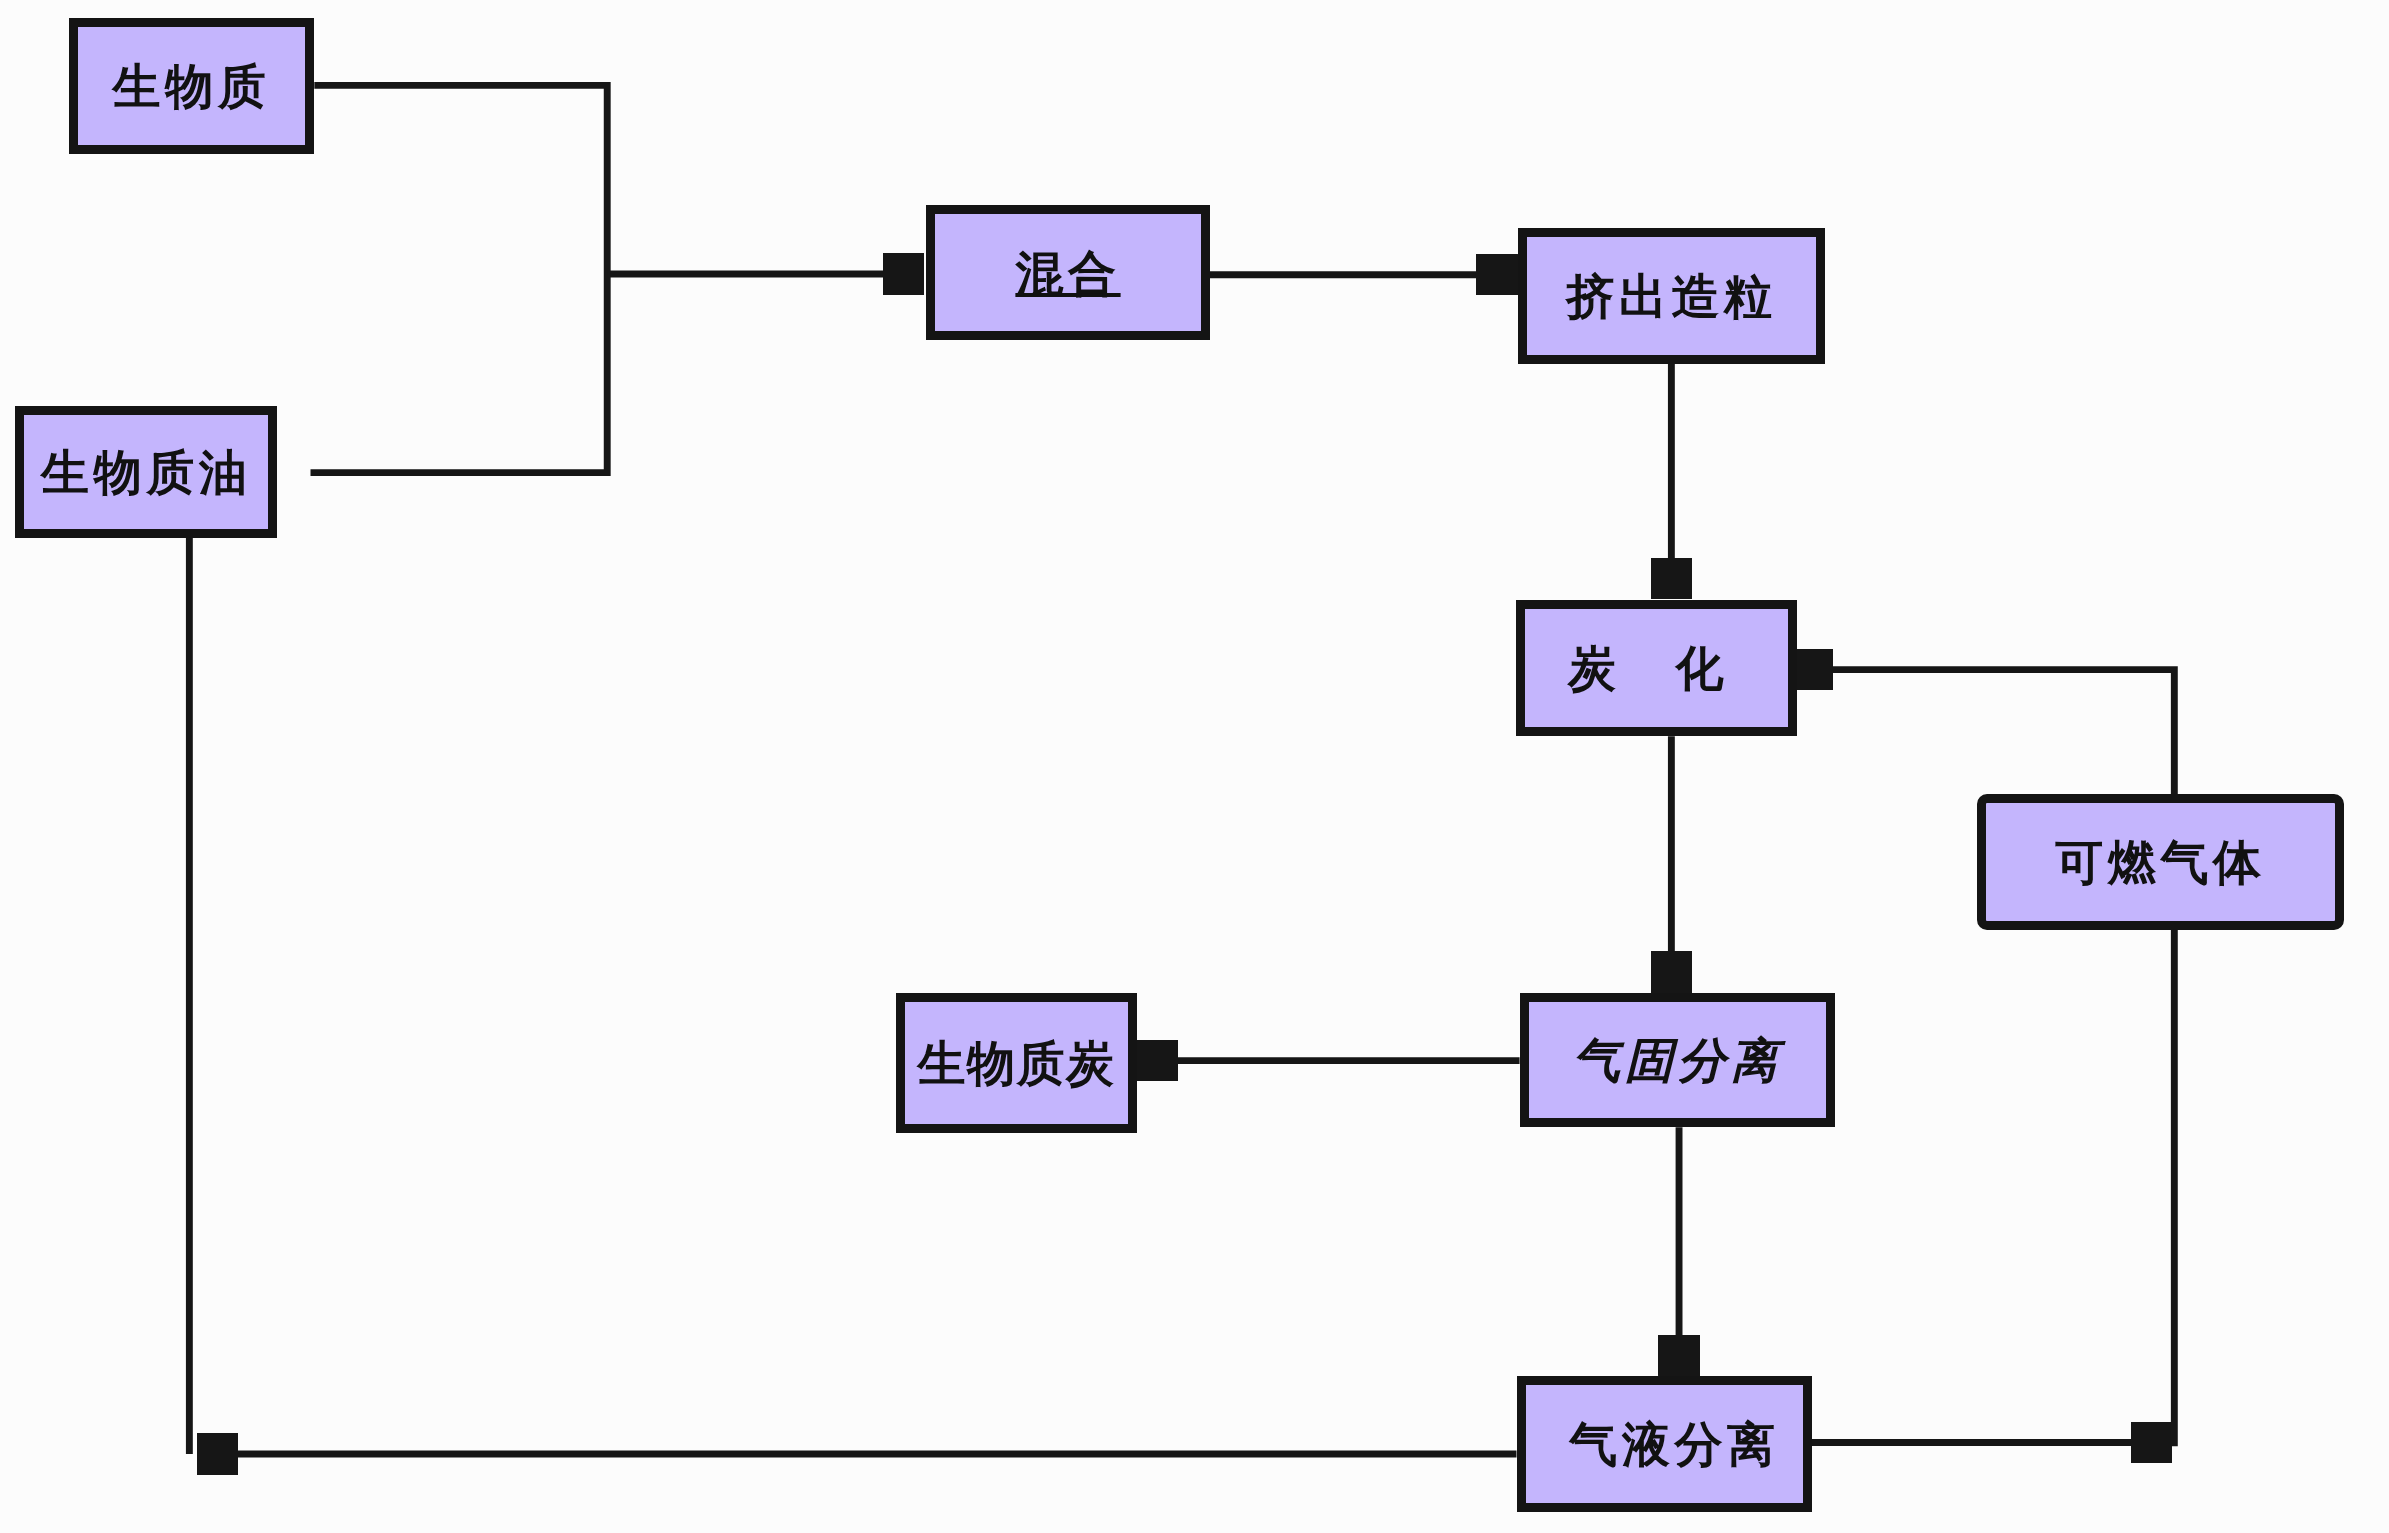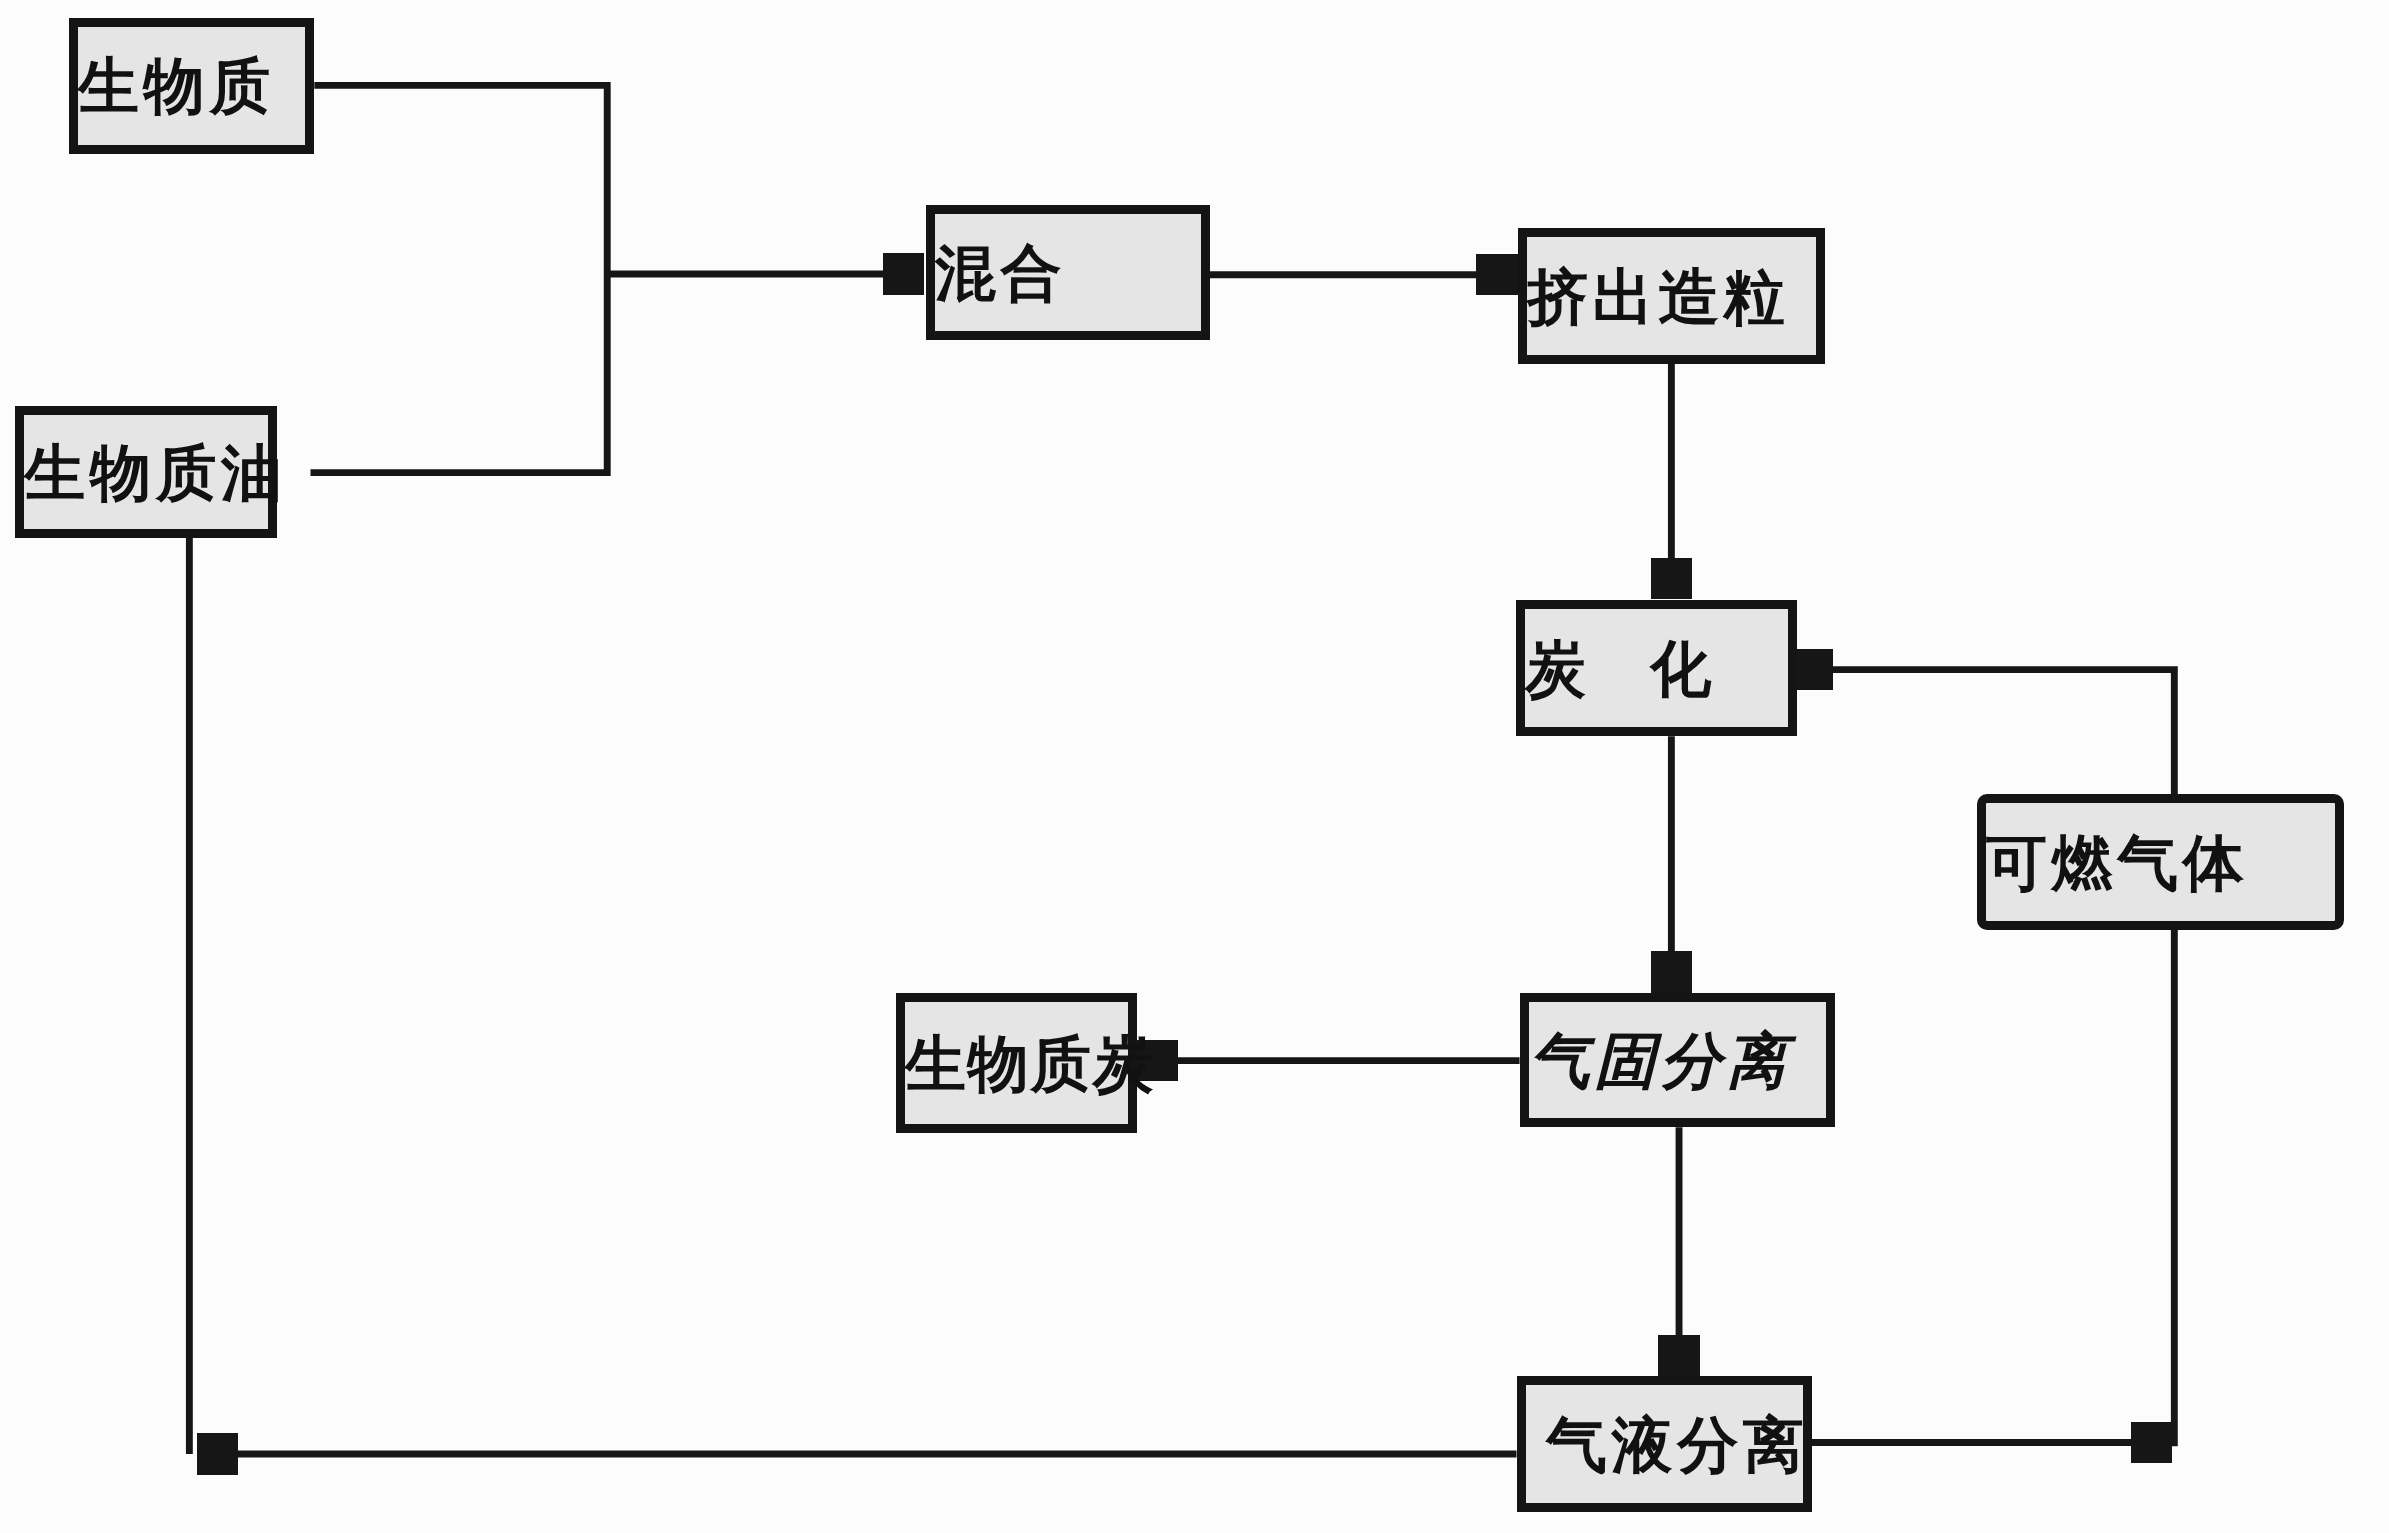--- a/index.html
+++ b/index.html
@@ -24,35 +24,36 @@
   #connectors path {
     stroke: #161616;
     stroke-width: 9;
     fill: none;
     stroke-linejoin: miter;
   }
   .node {
     position: absolute;
     z-index: 2;
     box-sizing: border-box;
-    background: #e5e5e5;
+    background: #c4b5fd;
     border: 9.2px solid #141414;
     display: flex;
     align-items: center;
-    font-size: 61px;
+    justify-content: center;
+    font-size: 48px;
     font-weight: bold;
     color: #111111;
     letter-spacing: 4.6px;
     white-space: nowrap;
     line-height: 1;
   }
   
   .n-biomass          { left: 69px;   top: 17.6px;   width: 245px; height: 136px; }
   .n-biomass-oil      { left: 15.3px;   top: 406px;  width: 262px; height: 132px; }
-  .n-mixing           { left: 926px; top: 205px;  width: 284px; height: 135px; }
+  .n-mixing           { left: 926px; top: 205px;  width: 284px; height: 135px; text-decoration: underline; }
   .n-extrusion        { left: 1518px; top: 207px;  width: 307px; height: 136px; margin-top: 21px; }
   .n-carbonization    { left: 1516px; top: 600px;  width: 281px; height: 136px; letter-spacing: 21.5px; }
   .n-combustible-gas  { left: 1977px; top: 794px; width: 367px; height: 136px; border-radius: 10px; }
   .n-gas-solid        { left: 1520px; top: 993px; width: 315px; height: 134px; font-style: italic; }
   .n-biochar          { left: 896px; top: 993px; width: 241px; height: 140px; letter-spacing: 1.5px; }
   .n-gas-liquid       { left: 1517px; top: 1376px; width: 295px; height: 136px; padding-left: 20px; }
 </style>
 </head>
 <body>
 

